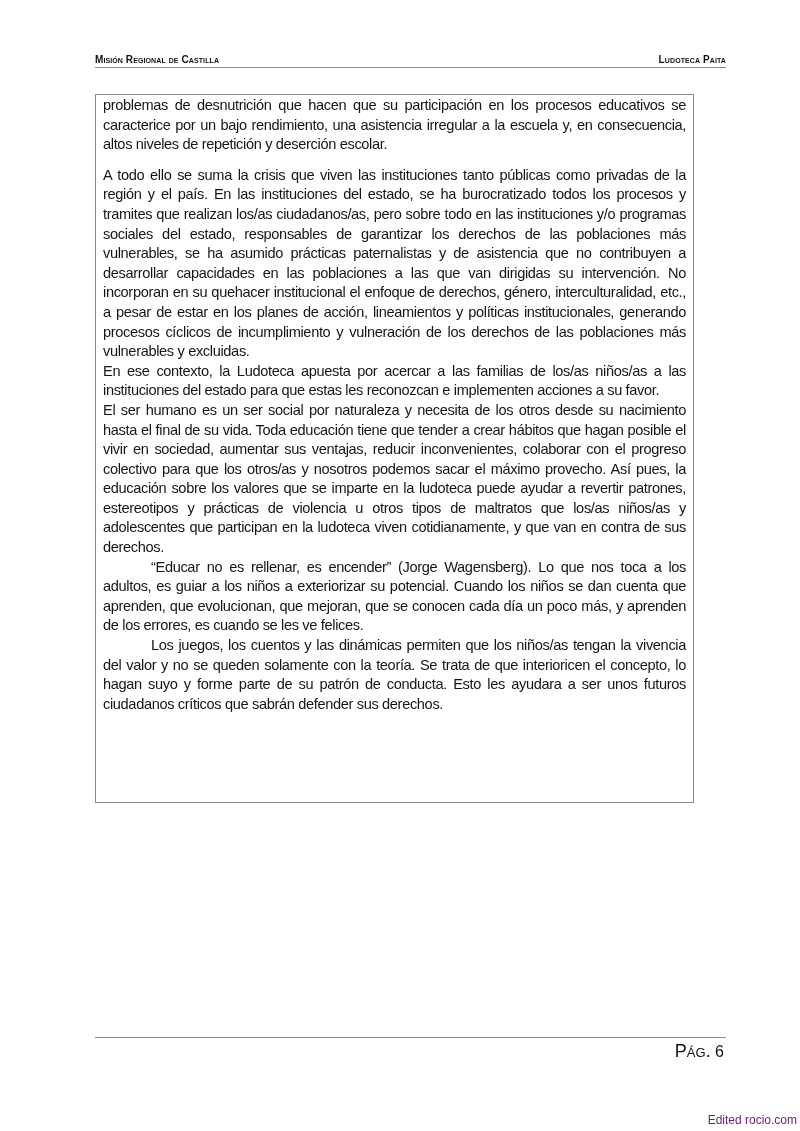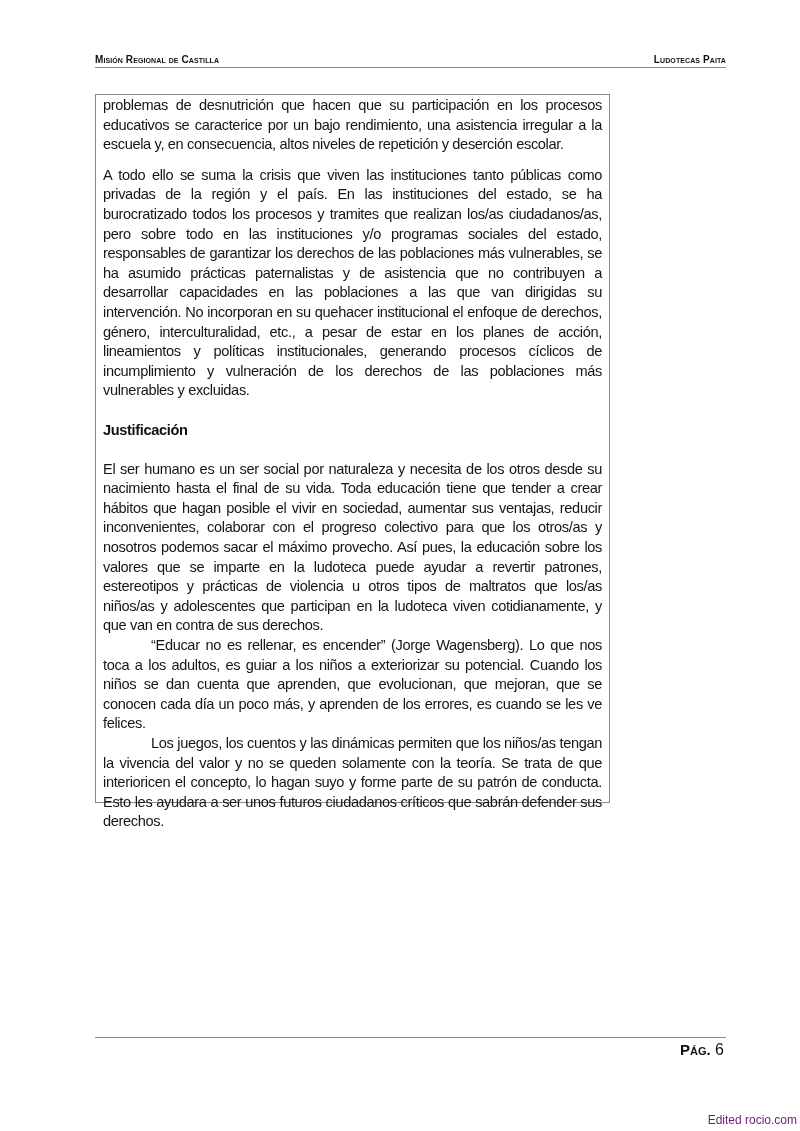--- a/index.html
+++ b/index.html
@@ -14,21 +14,21 @@
       display: flex; justify-content: space-between; align-items: flex-end;
       padding-bottom: 2px;
     }
     .header span {
       font-family: "Liberation Sans", sans-serif; font-weight: bold;
       font-size: 10px; letter-spacing: 0.1px; font-variant: small-caps;
       text-transform: none;
       margin-top: 32px;
     }
     .box {
-      position: absolute; left: 95px; top: 94px; width: 515px; height: 709px;
+      position: absolute; left: 95px; top: 94px; width: 599px; height: 709px;
       border: 1px solid #8a8a8a; box-sizing: border-box;
       padding: 1px 7px 0 7px;
     }
     .box p {
       margin: 0; font-family: "Liberation Sans", sans-serif;
       font-size: 14.6px; line-height: 19.6px; text-align: justify;
       letter-spacing: -0.35px; color: #151515;
     }
     .box p.gap { margin-top: 11px; }
     .box p.indent { text-indent: 48px; }
@@ -37,38 +37,38 @@
       font-weight: bold; letter-spacing: -0.35px;
     }
     .footer {
       position: absolute; left: 95px; top: 1037px; width: 631px;
       border-top: 1px solid #8a8a8a;
     }
     .page-num {
       position: absolute; right: 76px; top: 1041px;
       font-family: "Liberation Sans", sans-serif; font-size: 16px; color: #111;
     }
-    .page-num .lbl { font-weight: bold; font-variant: small-caps; font-size: 15px; }
+    .page-num .lbl { font-weight: normal; font-variant: small-caps; font-size: 18px; }
     .watermark {
       position: absolute; right: 3px; top: 1113px;
       font-family: "Liberation Sans", sans-serif; font-size: 12px; color: #701a75;
     }
   </style>
 </head>
 <body>
 
 <div class="header">
   <span>Misión Regional de Castilla</span>
-  <span>Ludotecas Paita</span>
+  <span>Ludoteca Paita</span>
 </div>
 
 <div class="box">
   <p>problemas de desnutrición que hacen que su participación en los procesos educativos se caracterice por un bajo rendimiento, una asistencia irregular a la escuela y, en consecuencia, altos niveles de repetición y deserción escolar.</p>
   <p class="gap">A todo ello se suma la crisis que viven las instituciones tanto públicas como privadas de la región y el país. En las instituciones del estado, se ha burocratizado todos los procesos y tramites que realizan los/as ciudadanos/as, pero sobre todo en las instituciones y/o programas sociales del estado, responsables de garantizar los derechos de las poblaciones más vulnerables, se ha asumido prácticas paternalistas y de asistencia que no contribuyen a desarrollar capacidades en las poblaciones a las que van dirigidas su intervención. No incorporan en su quehacer institucional el enfoque de derechos, género, interculturalidad, etc., a pesar de estar en los planes de acción, lineamientos y políticas institucionales, generando procesos cíclicos de incumplimiento y vulneración de los derechos de las poblaciones más vulnerables y excluidas.</p>
-  <h3>Justificación</h3>
+  <p>En ese contexto, la Ludoteca apuesta por acercar a las familias de los/as niños/as a las instituciones del estado para que estas les reconozcan e implementen acciones a su favor.</p>
   <p>El ser humano es un ser social por naturaleza y necesita de los otros desde su nacimiento hasta el final de su vida. Toda educación tiene que tender a crear hábitos que hagan posible el vivir en sociedad, aumentar sus ventajas, reducir inconvenientes, colaborar con el progreso colectivo para que los otros/as y nosotros podemos sacar el máximo provecho. Así pues, la educación sobre los valores que se imparte en la ludoteca puede ayudar a revertir patrones, estereotipos y prácticas de violencia u otros tipos de maltratos que los/as niños/as y adolescentes que participan en la ludoteca viven cotidianamente, y que van en contra de sus derechos.</p>
   <p class="indent">“Educar no es rellenar, es encender” (Jorge Wagensberg). Lo que nos toca a los adultos, es guiar a los niños a exteriorizar su potencial. Cuando los niños se dan cuenta que aprenden, que evolucionan, que mejoran, que se conocen cada día un poco más, y aprenden de los errores, es cuando se les ve felices.</p>
   <p class="indent">Los juegos, los cuentos y las dinámicas permiten que los niños/as tengan la vivencia del valor y no se queden solamente con la teoría. Se trata de que interioricen el concepto, lo hagan suyo y forme parte de su patrón de conducta. Esto les ayudara a ser unos futuros ciudadanos críticos que sabrán defender sus derechos.</p>
 </div>
 
 <div class="footer"></div>
 <div class="page-num">
   <span class="lbl">Pág.</span>
   <span>6</span>
 </div>

